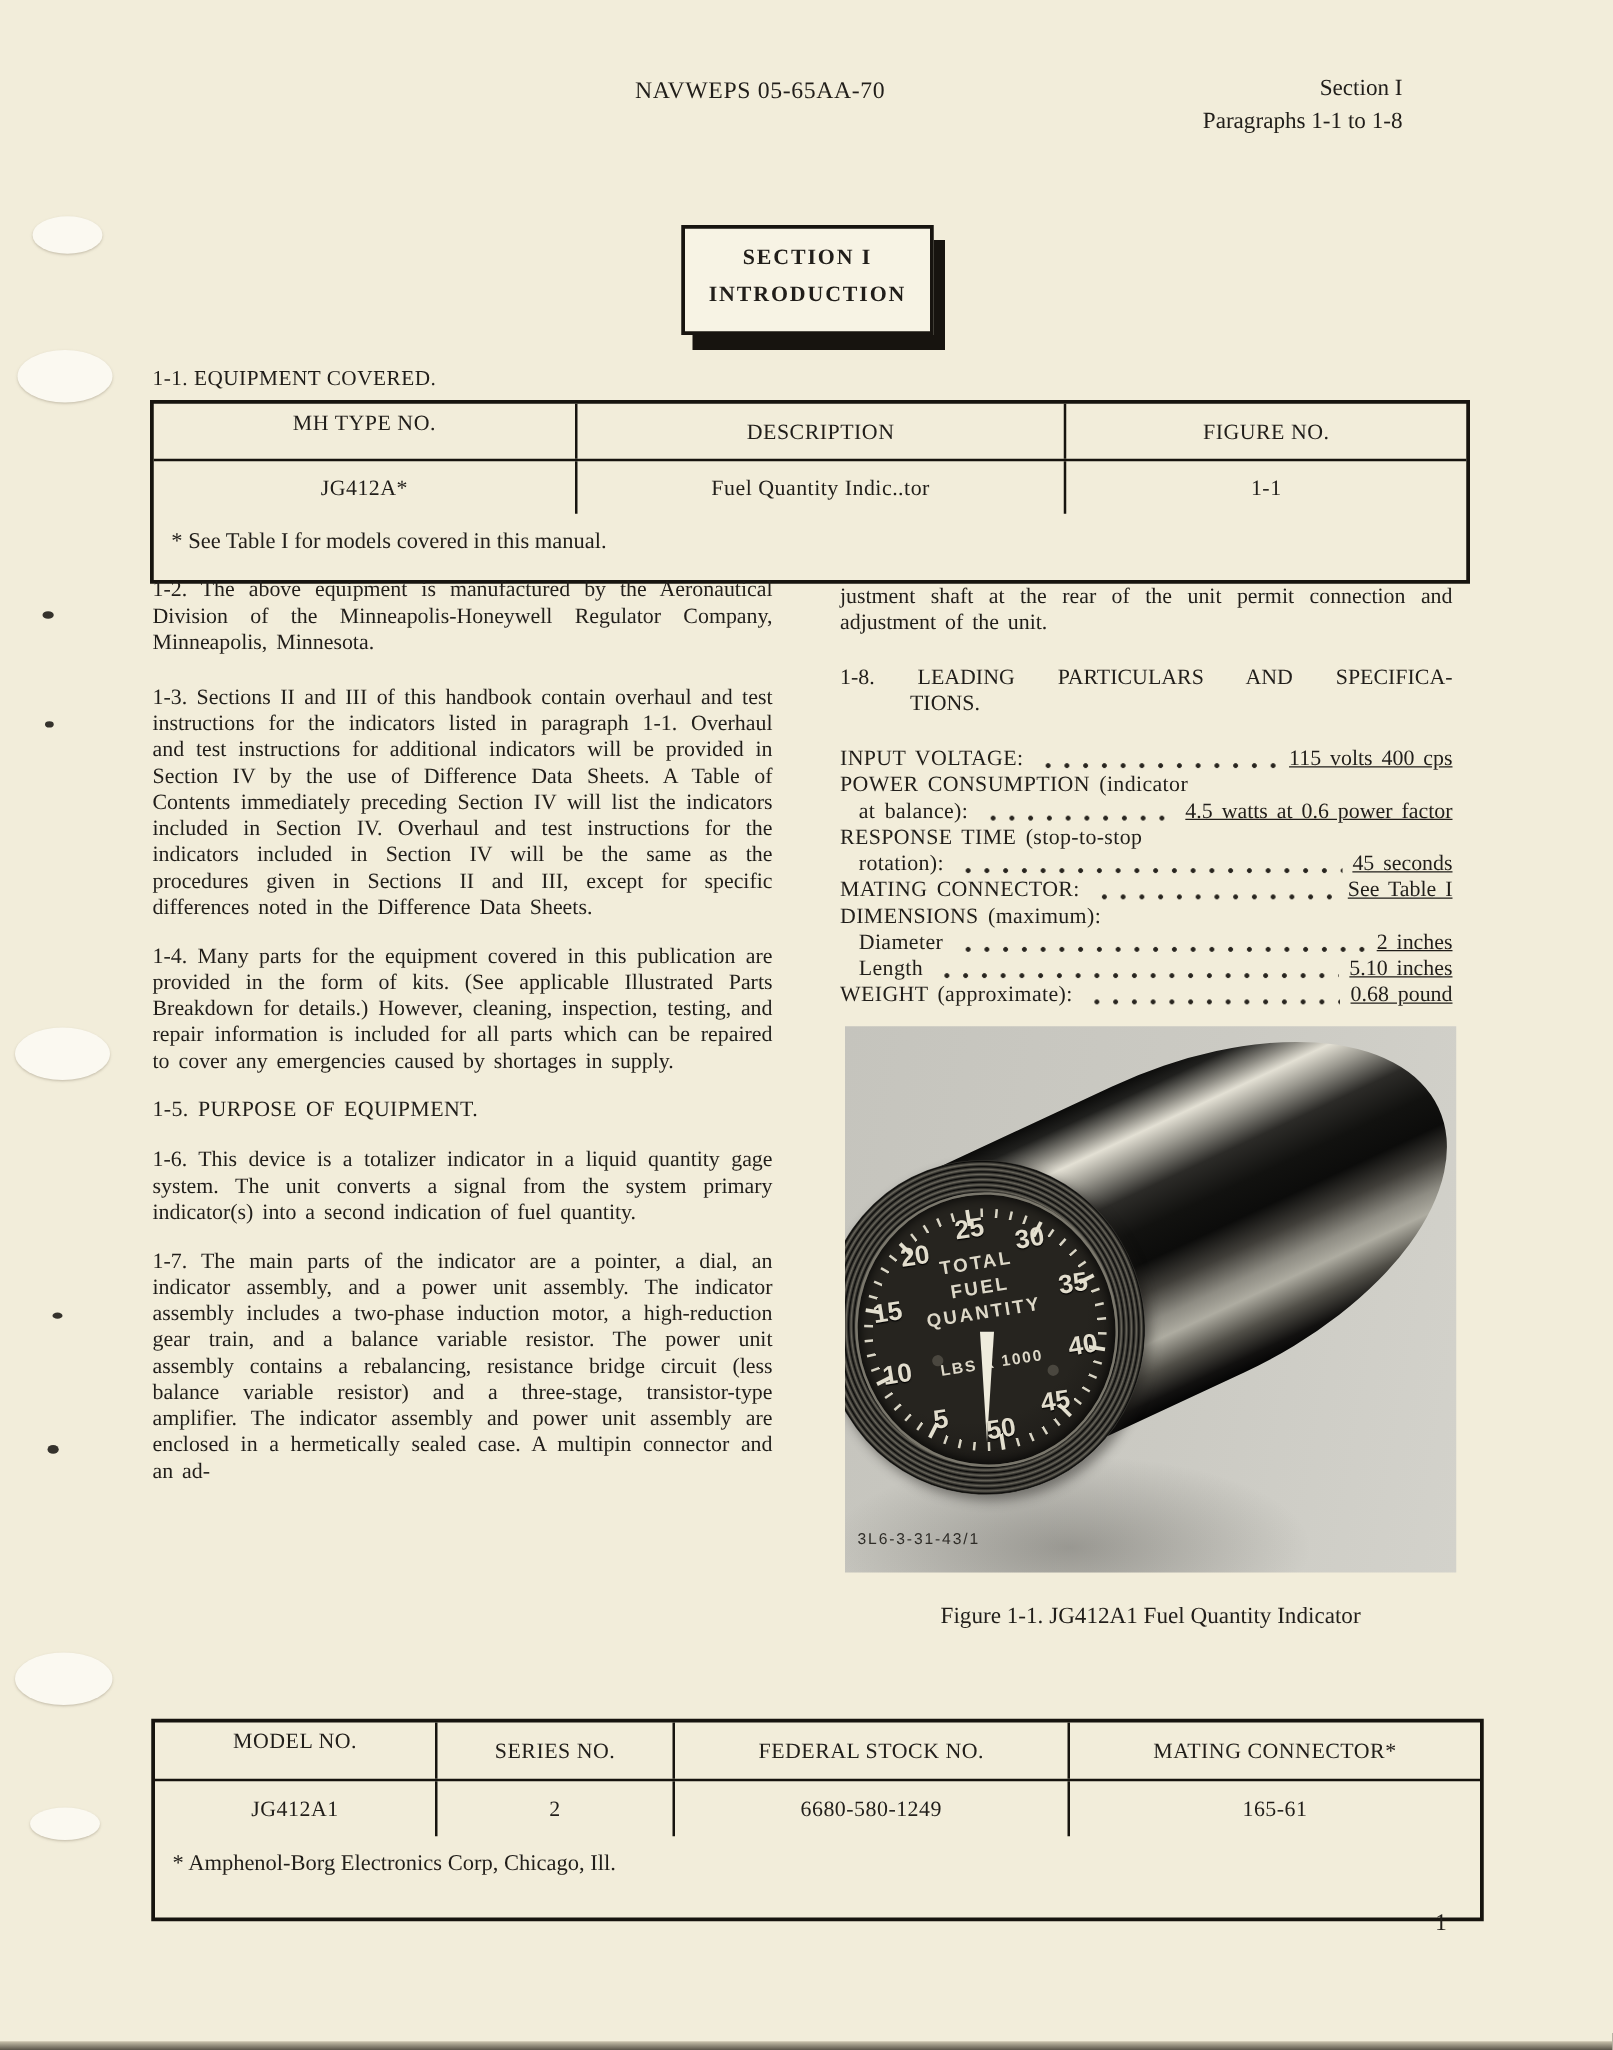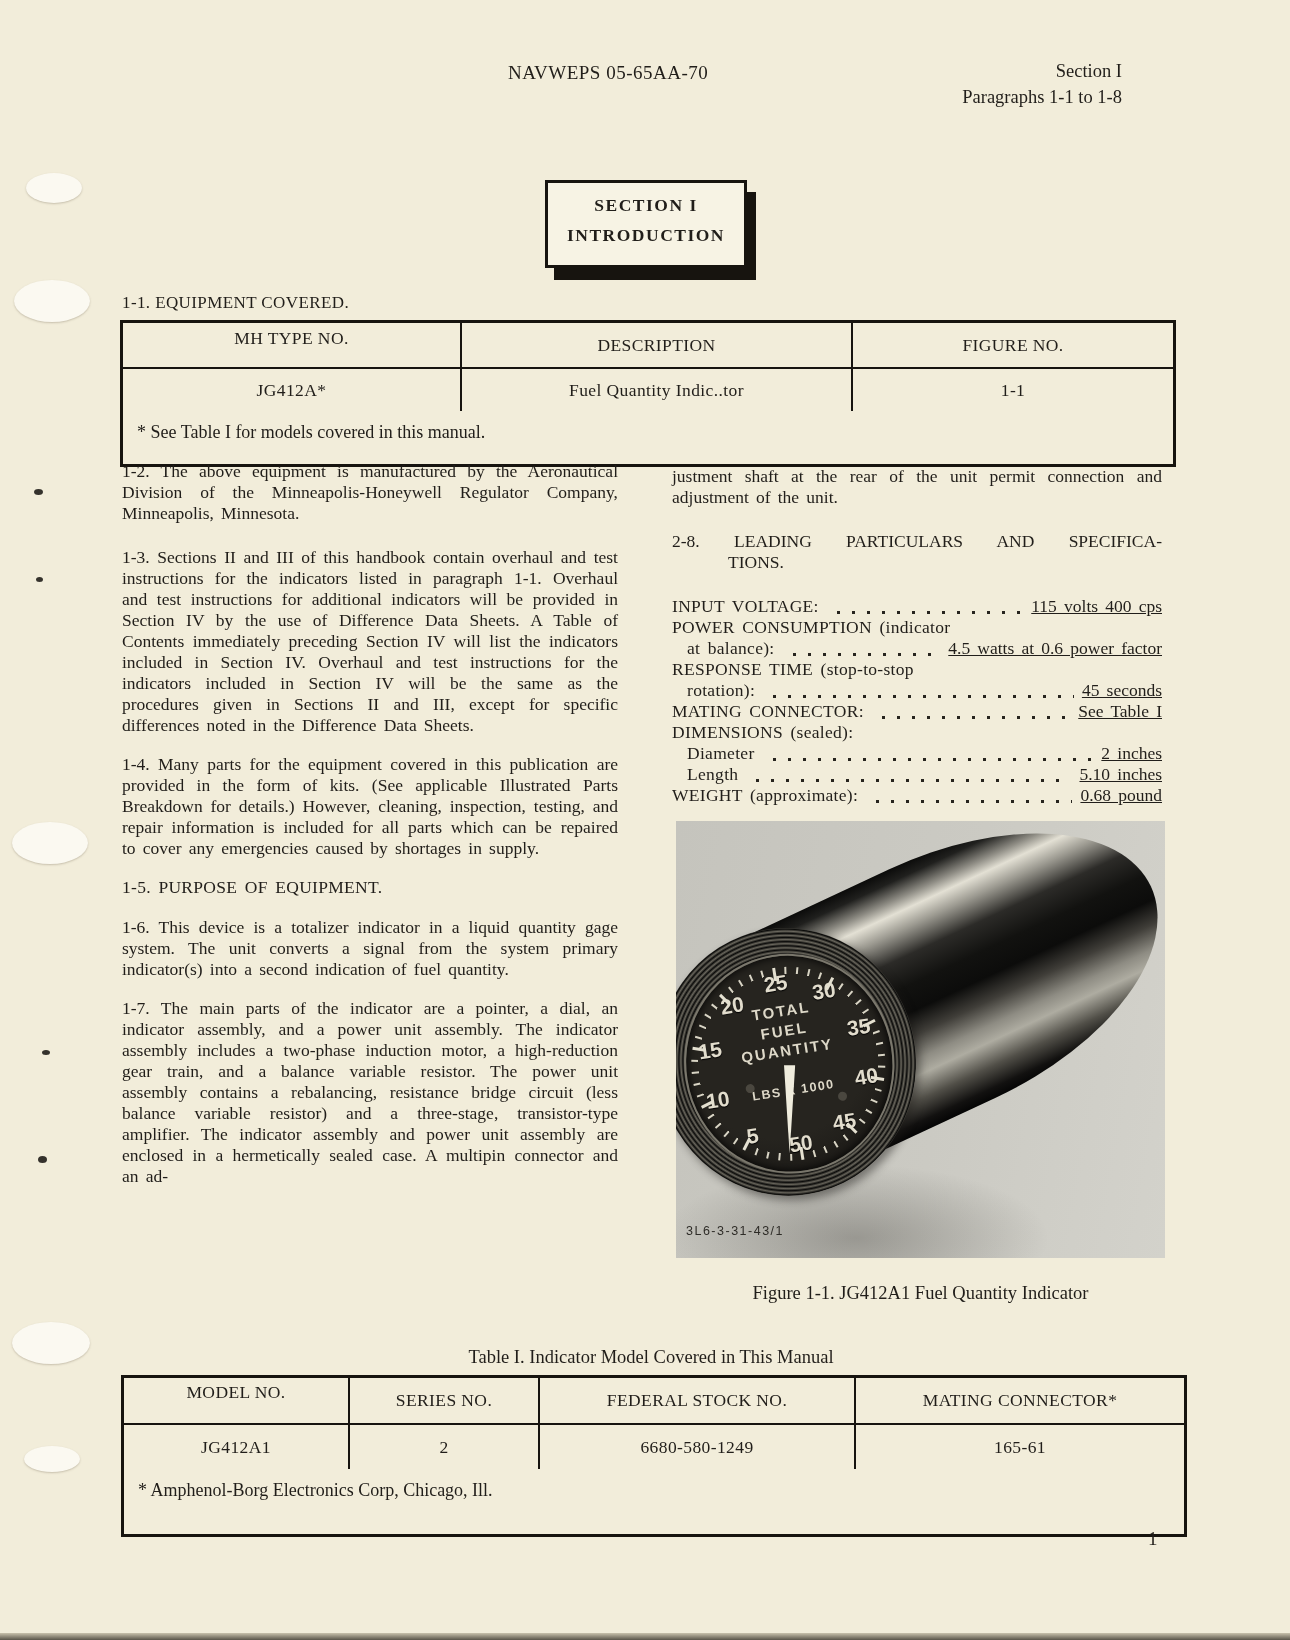--- a/index.html
+++ b/index.html
@@ -136,21 +136,21 @@
     <p class="mb-a">1-2. The above equipment is manufactured by the Aeronautical Division of the Minneapolis-Honeywell Regulator Company, Minneapolis, Minnesota.</p>
     <p class="mb-b">1-3. Sections II and III of this handbook contain overhaul and test instructions for the indicators listed in paragraph 1-1. Overhaul and test instructions for additional indicators will be provided in Section IV by the use of Difference Data Sheets. A Table of Contents immediately preceding Section IV will list the indicators included in Section IV. Overhaul and test instructions for the indicators included in Section IV will be the same as the procedures given in Sections II and III, except for specific differences noted in the Difference Data Sheets.</p>
     <p class="mb-b">1-4. Many parts for the equipment covered in this publication are provided in the form of kits. (See applicable Illustrated Parts Breakdown for details.) However, cleaning, inspection, testing, and repair information is included for all parts which can be repaired to cover any emergencies caused by shortages in supply.</p>
     <p class="mb-c subhead">1-5. PURPOSE OF EQUIPMENT.</p>
     <p class="mb-b">1-6. This device is a totalizer indicator in a liquid quantity gage system. The unit converts a signal from the system primary indicator(s) into a second indication of fuel quantity.</p>
     <p>1-7. The main parts of the indicator are a pointer, a dial, an indicator assembly, and a power unit assembly. The indicator assembly includes a two-phase induction motor, a high-reduction gear train, and a balance variable resistor. The power unit assembly contains a rebalancing, resistance bridge circuit (less balance variable resistor) and a three-stage, transistor-type amplifier. The indicator assembly and power unit assembly are enclosed in a hermetically sealed case. A multipin connector and an ad-</p>
   </div>
 
   <div class="col col-right">
     <p class="mb-a">justment shaft at the rear of the unit permit connection and adjustment of the unit.</p>
-    <p class="h18-l1">2-8. LEADING PARTICULARS AND SPECIFICA-</p>
+    <p class="h18-l1">1-8. LEADING PARTICULARS AND SPECIFICA-</p>
     <p class="h18-l2 mb-a">TIONS.</p>
 
     <div class="spec-row">
       <span class="lbl">INPUT VOLTAGE:</span>
       <span class="spec-leader"></span>
       <span class="val">115 volts 400 cps</span>
     </div>
     <div class="spec-row noleader">
       <span class="lbl">POWER CONSUMPTION (indicator</span>
       <span class="spec-leader"></span>
@@ -170,21 +170,21 @@
       <span class="lbl">rotation):</span>
       <span class="spec-leader"></span>
       <span class="val">45 seconds</span>
     </div>
     <div class="spec-row">
       <span class="lbl">MATING CONNECTOR:</span>
       <span class="spec-leader"></span>
       <span class="val">See Table I</span>
     </div>
     <div class="spec-row noleader">
-      <span class="lbl">DIMENSIONS (sealed):</span>
+      <span class="lbl">DIMENSIONS (maximum):</span>
       <span class="spec-leader"></span>
       <span class="val"></span>
     </div>
     <div class="spec-row ind">
       <span class="lbl">Diameter</span>
       <span class="spec-leader"></span>
       <span class="val">2 inches</span>
     </div>
     <div class="spec-row ind">
       <span class="lbl">Length</span>
@@ -269,21 +269,20 @@
           <div class="tick" style="transform: rotate(331.2deg);"></div>
           <div class="tick" style="transform: rotate(338.4deg);"></div>
           <div class="tick" style="transform: rotate(345.6deg);"></div>
           <div class="tick" style="transform: rotate(352.8deg);"></div>
         </div>
     </div>
     <div class="photo-label">3L6-3-31-43/1</div>
   </div>
   <div class="fig-caption">Figure 1-1. JG412A1 Fuel Quantity Indicator</div>
 
-  <div class="tableI-title">Table I. Indicator Model Covered in This Manual</div>
   <div class="dtable" style="left:121px;top:1375px;width:1060px;">
     <div class="trow hrow">
       <div class="cell" style="width:224px;height:29px;">MODEL NO.</div>
       <div class="cell" style="width:190px;height:45px;">SERIES NO.</div>
       <div class="cell" style="width:316px;height:45px;">FEDERAL STOCK NO.</div>
       <div class="cell" style="width:330px;height:45px;">MATING CONNECTOR*</div>
     </div>
     <div class="trow">
       <div class="cell" style="width:224px;height:44px;">JG412A1</div>
       <div class="cell" style="width:190px;height:44px;">2</div>

